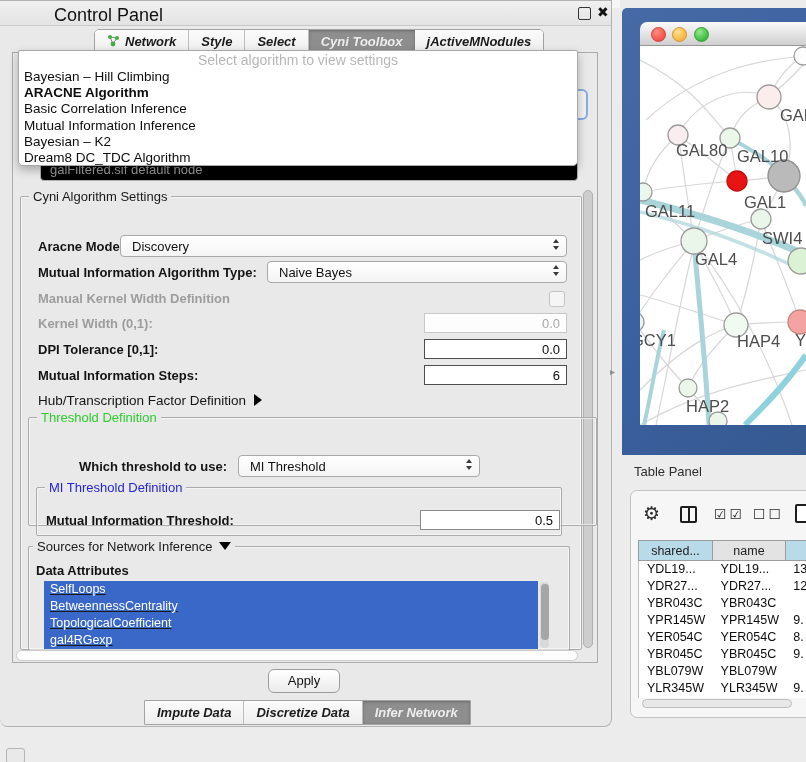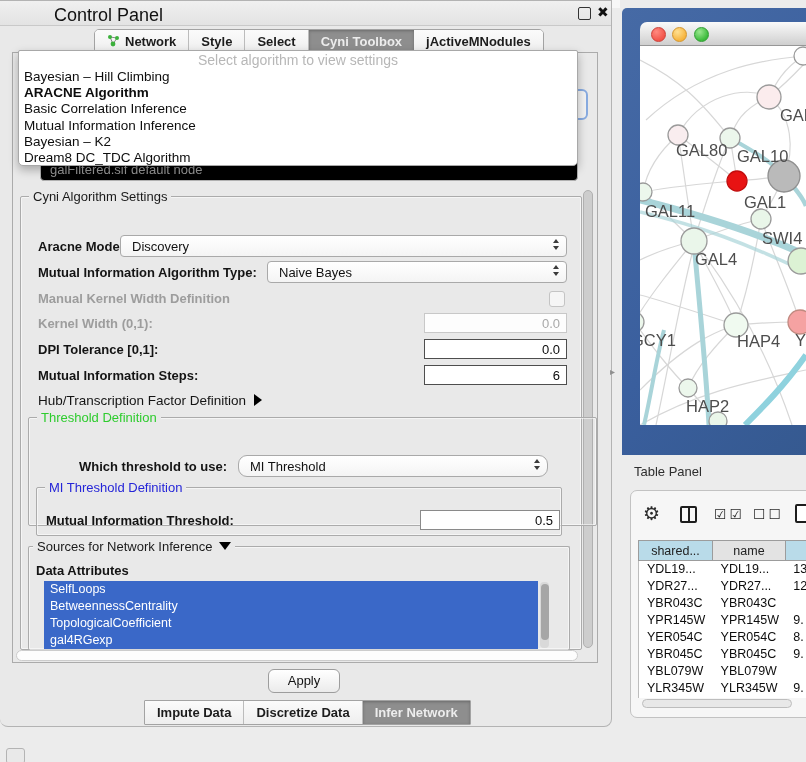--- a/index.html
+++ b/index.html
@@ -14,21 +14,21 @@
   .cp-titlebar{left:0;top:0;width:100%;height:24px;border-bottom:1px solid #c9c9c9;
     background:linear-gradient(#f0f0f0,#e3e3e3);}
   .cp-title{left:10px;top:4px;font-size:18px;color:#111;margin-left:44px;}
   .float-btn{left:578px;top:6px;width:11px;height:11px;border:1.5px solid #333;border-radius:2px;background:transparent;}
   .close-btn{left:597px;top:3px;font-size:14px;font-weight:bold;color:#111;line-height:16px;}
 
   
   .tabbar{left:94px;top:28px;height:23px;display:flex;border:1px solid #a3a3a3;border-radius:5px;
     overflow:hidden;background:#f6f6f6;box-shadow:0 1px 0 rgba(255,255,255,.7);z-index:20;}
   .tabseg{display:flex;align-items:center;gap:5px;padding:0 12px;font-size:13px;font-weight:bold;
-    color:#1c1c1c;border-right:1px solid #bcbcbc;background:linear-gradient(#fbfbfb,#eeeeee);white-space:nowrap;}
+    color:#1c1c1c;border-right:1px solid #bcbcbc;background:linear-gradient(#fbfbfb,#eeeeee);white-space:nowrap;font-style:italic;}
   .tabseg:last-child{border-right:none;}
   .tabseg.sel{background:#8e8e8e;color:#ededed;border-right:none;box-shadow:inset 0 1px 3px rgba(0,0,0,.25);}
 
   
   .tabpanel{left:12px;top:51px;width:586px;height:611px;border:1px solid #ababab;background:#e9e9e9;box-sizing:border-box;}
 
   
   .popup{left:18px;top:49px;width:560px;height:116px;background:#ffffff;border:1px solid #a8a8a8;
     border-radius:2px 2px 5px 5px;box-shadow:0 4px 10px rgba(0,0,0,.28);z-index:50;padding-top:1px;box-sizing:border-box;}
   .popup-prompt{height:17px;text-align:center;color:#b7b7b7;font-size:14px;line-height:17px;}
@@ -60,21 +60,21 @@
   .field{position:absolute;height:20px;background:#fff;border:1px solid #4e4e4e;font-size:13px;color:#0a0a0a;
     line-height:20px;text-align:right;padding-right:6px;box-sizing:border-box;}
   .field.dis{border:1px solid #c8c8c8;color:#a8a8a8;background:#fdfdfd;}
   .checkbox{position:absolute;width:14px;height:14px;border:1px solid #c4c4c4;border-radius:3px;background:#f5f5f5;}
 
   .tri-right{display:inline-block;width:0;height:0;border-top:6px solid transparent;border-bottom:6px solid transparent;
     border-left:8px solid #000;vertical-align:-1px;margin-left:8px;}
   .tri-down{display:inline-block;width:0;height:0;border-left:6.5px solid transparent;border-right:6.5px solid transparent;
     border-top:8px solid #000;vertical-align:1px;margin-left:6px;}
 
-  .attr-list{position:absolute;left:44px;top:580px;width:494px;height:68px;background:#fca5a5;overflow:hidden;}
+  .attr-list{position:absolute;left:44px;top:580px;width:494px;height:68px;background:#fca5a5;overflow:hidden;text-decoration:underline;}
   .attr-item{height:17px;line-height:17px;background:#3a68c8;color:#fff;font-size:12.5px;padding-left:6px;white-space:nowrap;}
   .vscroll-list{position:absolute;left:540px;top:581px;width:9px;height:66px;background:#d9d9d9;border-radius:4px;}
   .vscroll-list .thumb{position:absolute;left:0.5px;top:2px;width:8px;height:56px;background:#a6a6a6;border-radius:4px;}
 
   .vscroll-main{position:absolute;left:583px;top:189px;width:11px;height:458px;}
   .vscroll-main .thumb{position:absolute;left:0;top:0;width:10px;height:458px;background:#cdcdcd;border:1px solid #b0b0b0;
     border-radius:6px;box-sizing:border-box;}
   .hscroll-main{position:absolute;left:16px;top:649px;width:562px;height:11px;background:#fdfdfd;border:1px solid #cccccc;border-radius:6px;box-sizing:border-box;}
 
   .apply-btn{position:absolute;left:268px;top:668px;width:70px;height:22px;border:1px solid #9d9d9d;border-radius:6px;
@@ -209,21 +209,21 @@
     <div class="field" style="left:424px;top:364px;width:143px;">6</div>
 
     <div class="lbl plain" style="left:38px;top:392px;font-size:13.5px;">
       <span>Hub/Transcription Factor Definition</span><span class="tri-right"></span>
     </div>
 
     <div class="group" style="left:28px;top:416px;width:540px;height:107px;padding-left:27px;">
       <span class="legend green">Threshold Definition</span>
     </div>
     <div class="lbl" style="left:79px;top:458px;">Which threshold to use:</div>
-    <div class="combo" style="left:238px;top:454px;width:310px;border-radius:9px;">
+    <div class="combo" style="left:238px;top:454px;width:242px;">
       <span>MI Threshold</span>
       <span class="spin">
           <i class="up"></i>
           <i class="dn"></i>
         </span>
     </div>
     <div class="group" style="left:36px;top:486px;width:524px;height:47px;">
       <span class="legend blue">MI Threshold Definition</span>
     </div>
     <div class="lbl" style="left:46px;top:512px;">Mutual Information Threshold:</div>

